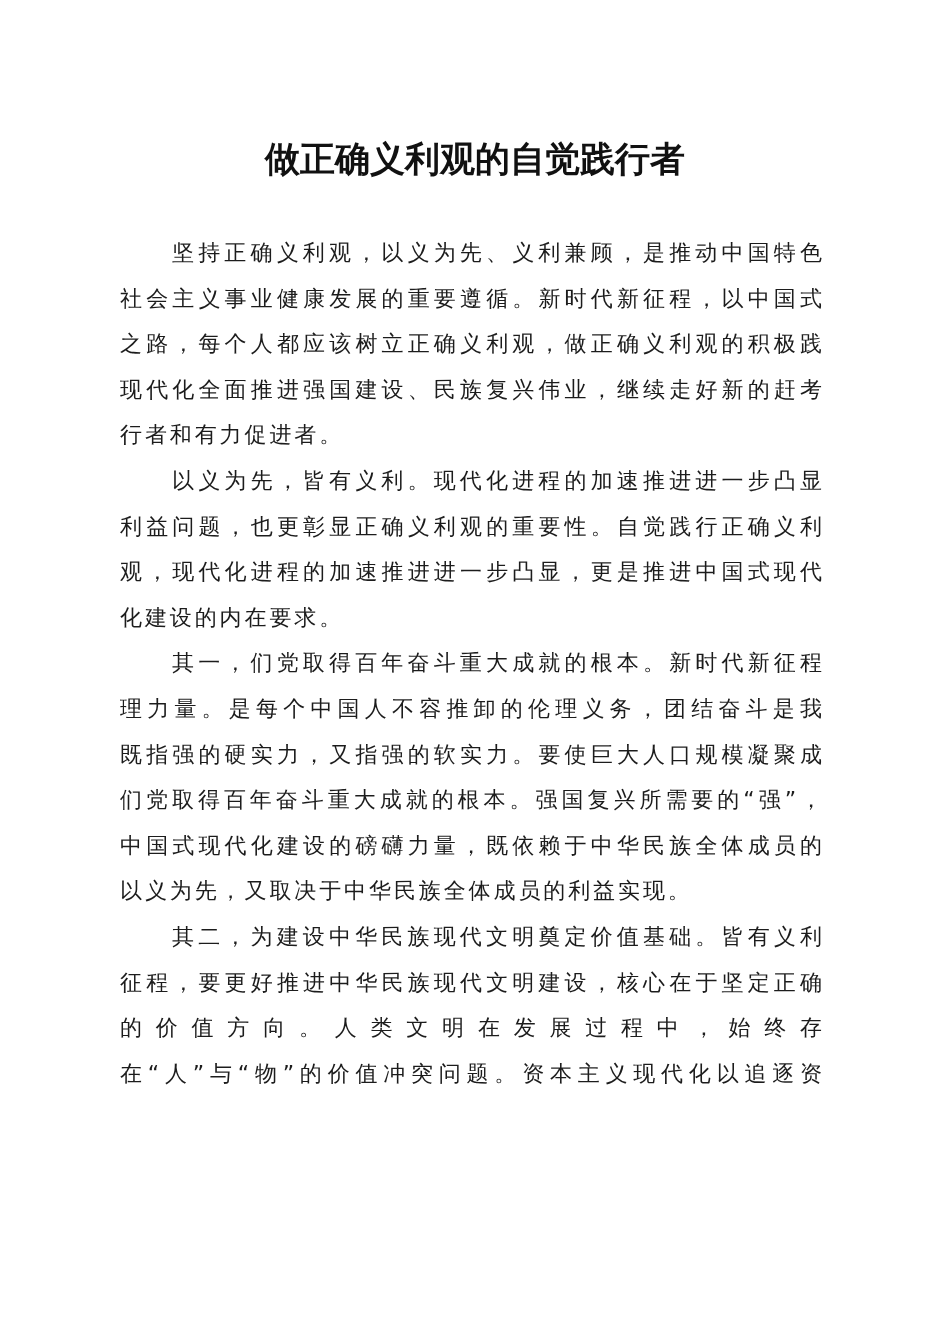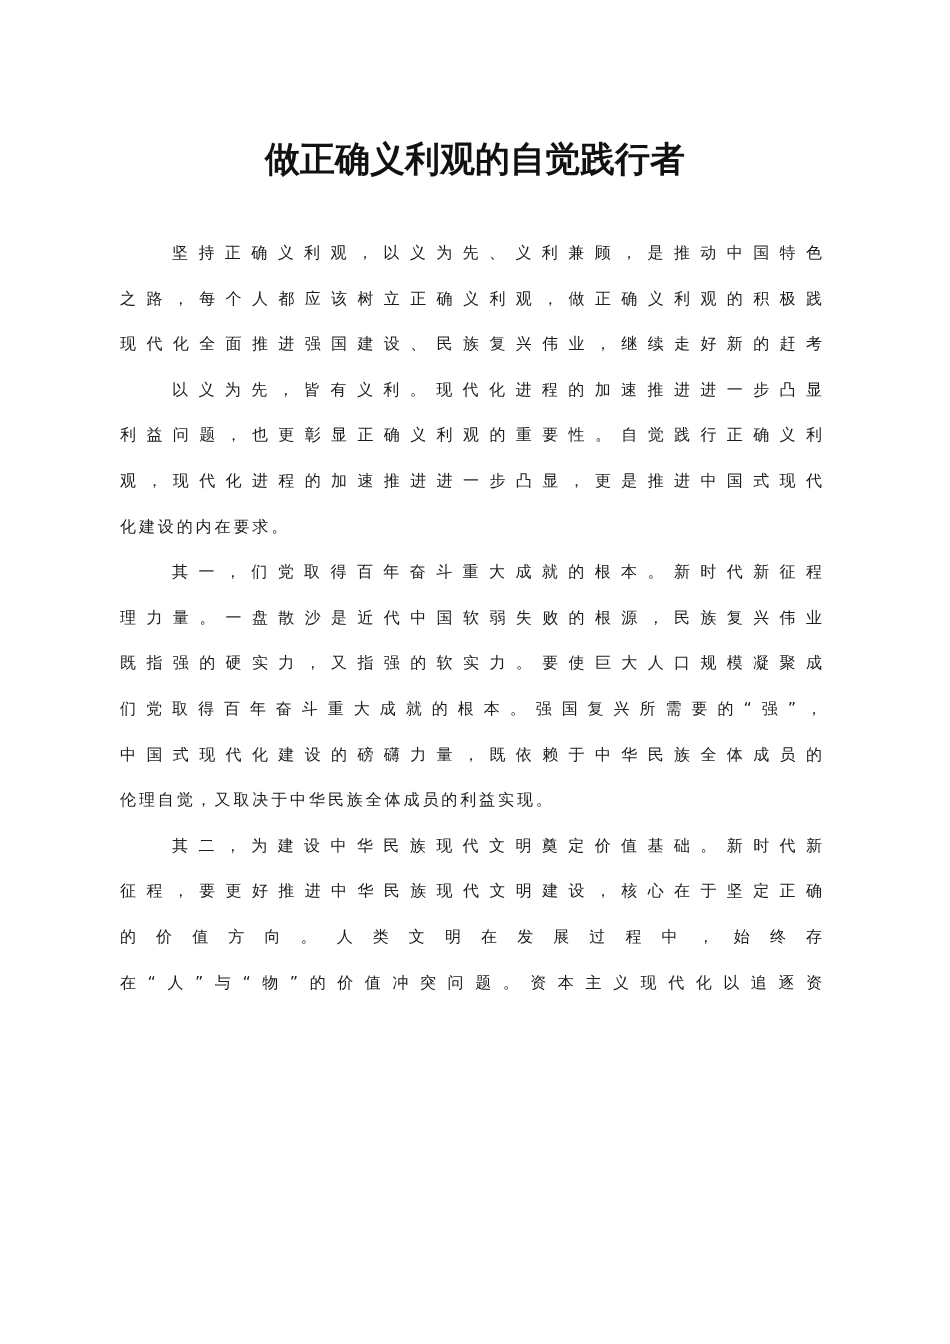--- a/index.html
+++ b/index.html
@@ -39,21 +39,21 @@
     }
     .body-text {
       position: absolute;
       left: 120px;
       top: 230px;
       width: 702px;
     }
     .line {
       height: 45.6px;
       line-height: 45.6px;
-      font-size: 16px;
+      font-size: 22px;
       white-space: nowrap;
       letter-spacing: 2.9px;
       color: #1c1c1c;
       font-family: "DejaVu Sans", "Liberation Sans", sans-serif;
       font-weight: normal;
     }
     .line.justify {
       text-align: justify;
       text-align-last: justify;
       letter-spacing: 0;
@@ -63,30 +63,32 @@
     }
   </style>
 </head>
 <body>
 
 <div class="page">
   <div class="title">做正确义利观的自觉践行者</div>
 
   <div class="body-text" id="body-text">
       <div class="line indent justify">坚持正确义利观，以义为先、义利兼顾，是推动中国特色</div>
+      <div class="line justify">社会主义事业健康发展的重要遵循。新时代新征程，以中国式</div>
       <div class="line justify">之路，每个人都应该树立正确义利观，做正确义利观的积极践</div>
       <div class="line justify">现代化全面推进强国建设、民族复兴伟业，继续走好新的赶考</div>
+      <div class="line">行者和有力促进者。</div>
       <div class="line indent justify">以义为先，皆有义利。现代化进程的加速推进进一步凸显</div>
       <div class="line justify">利益问题，也更彰显正确义利观的重要性。自觉践行正确义利</div>
       <div class="line justify">观，现代化进程的加速推进进一步凸显，更是推进中国式现代</div>
       <div class="line">化建设的内在要求。</div>
       <div class="line indent justify">其一，们党取得百年奋斗重大成就的根本。新时代新征程</div>
-      <div class="line justify">理力量。一盘散沙是近代中国软弱失败的根源，民族复兴伟业</div>
+      <div class="line justify">理力量。是每个中国人不容推卸的伦理义务，团结奋斗是我</div>
       <div class="line justify">既指强的硬实力，又指强的软实力。要使巨大人口规模凝聚成</div>
       <div class="line justify">们党取得百年奋斗重大成就的根本。强国复兴所需要的“强”，</div>
       <div class="line justify">中国式现代化建设的磅礴力量，既依赖于中华民族全体成员的</div>
-      <div class="line">伦理自觉，又取决于中华民族全体成员的利益实现。</div>
-      <div class="line indent justify">其二，为建设中华民族现代文明奠定价值基础。新时代新</div>
+      <div class="line">以义为先，又取决于中华民族全体成员的利益实现。</div>
+      <div class="line indent justify">其二，为建设中华民族现代文明奠定价值基础。皆有义利</div>
       <div class="line justify">征程，要更好推进中华民族现代文明建设，核心在于坚定正确</div>
       <div class="line justify">的 价 值 方 向 。 人 类 文 明 在 发 展 过 程 中 ， 始 终 存</div>
       <div class="line justify">在“人”与“物”的价值冲突问题。资本主义现代化以追逐资</div>
     </div>
 </div>
 
 </body></html>

